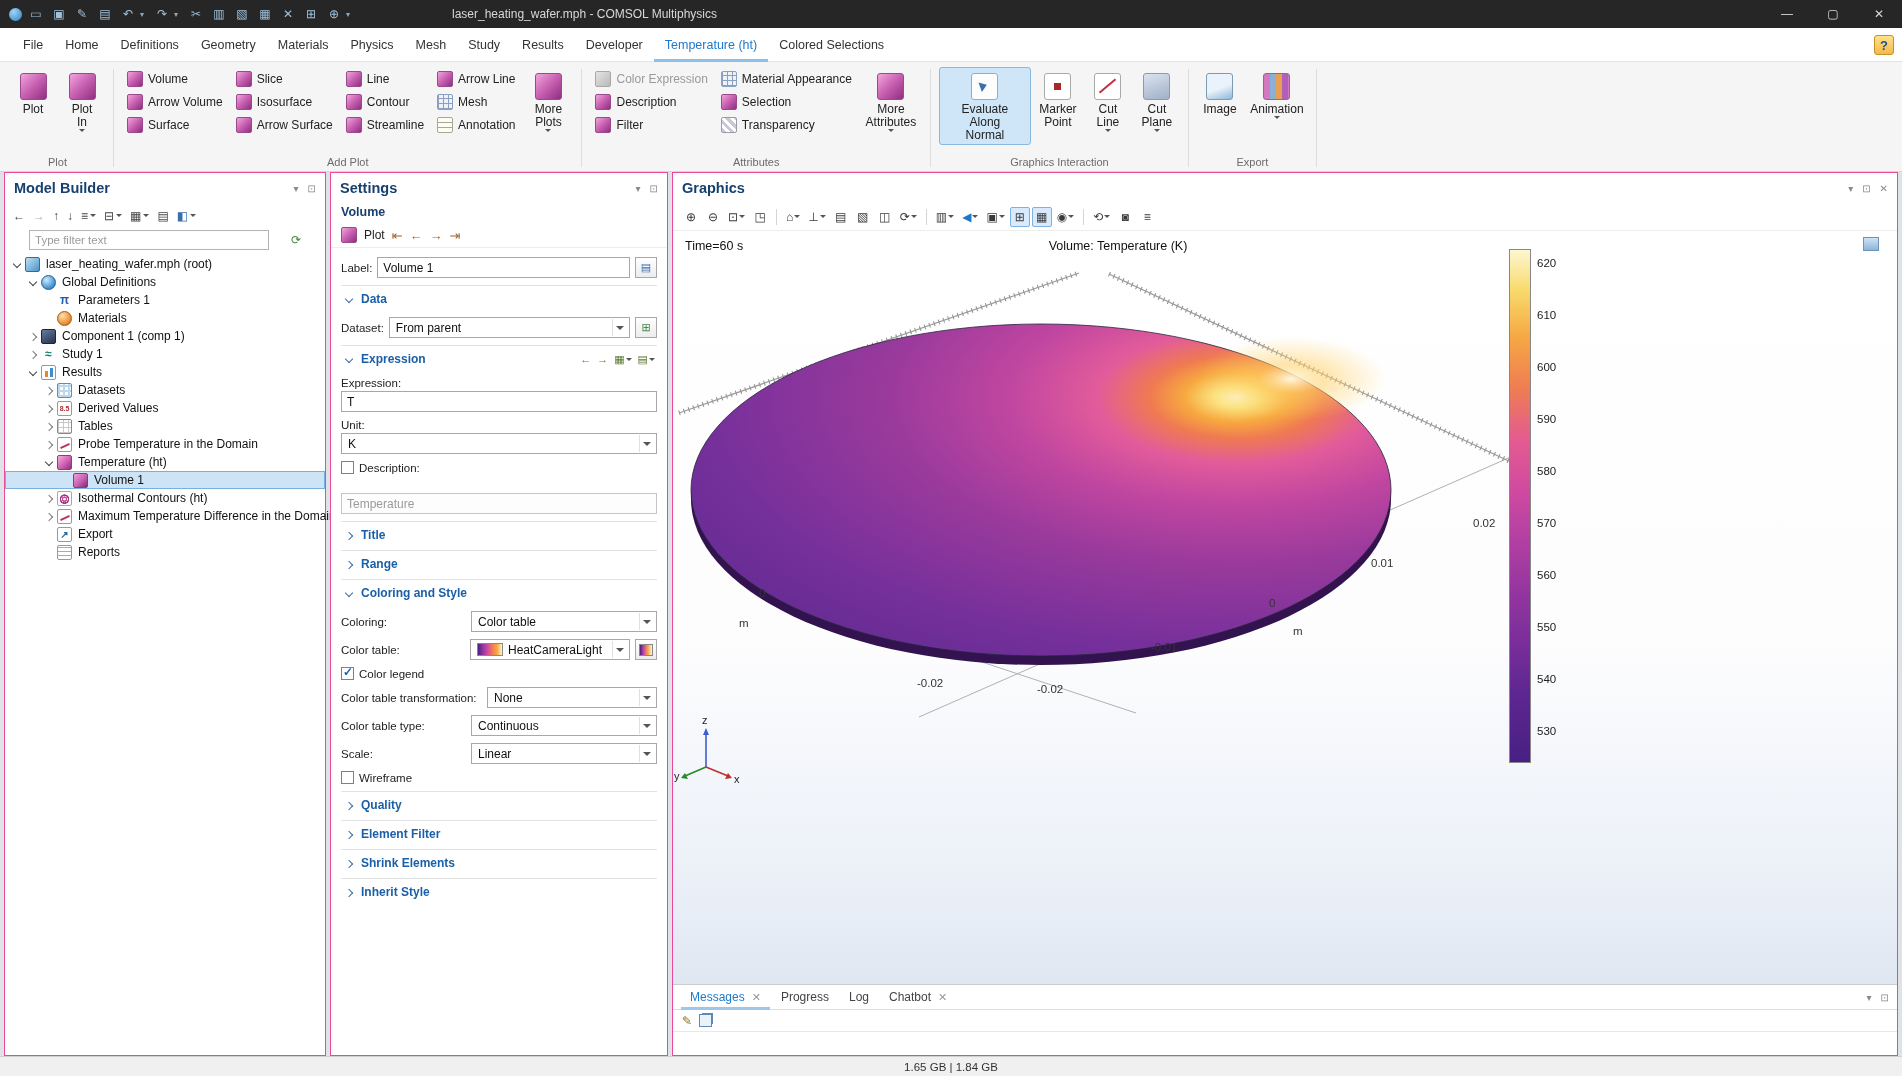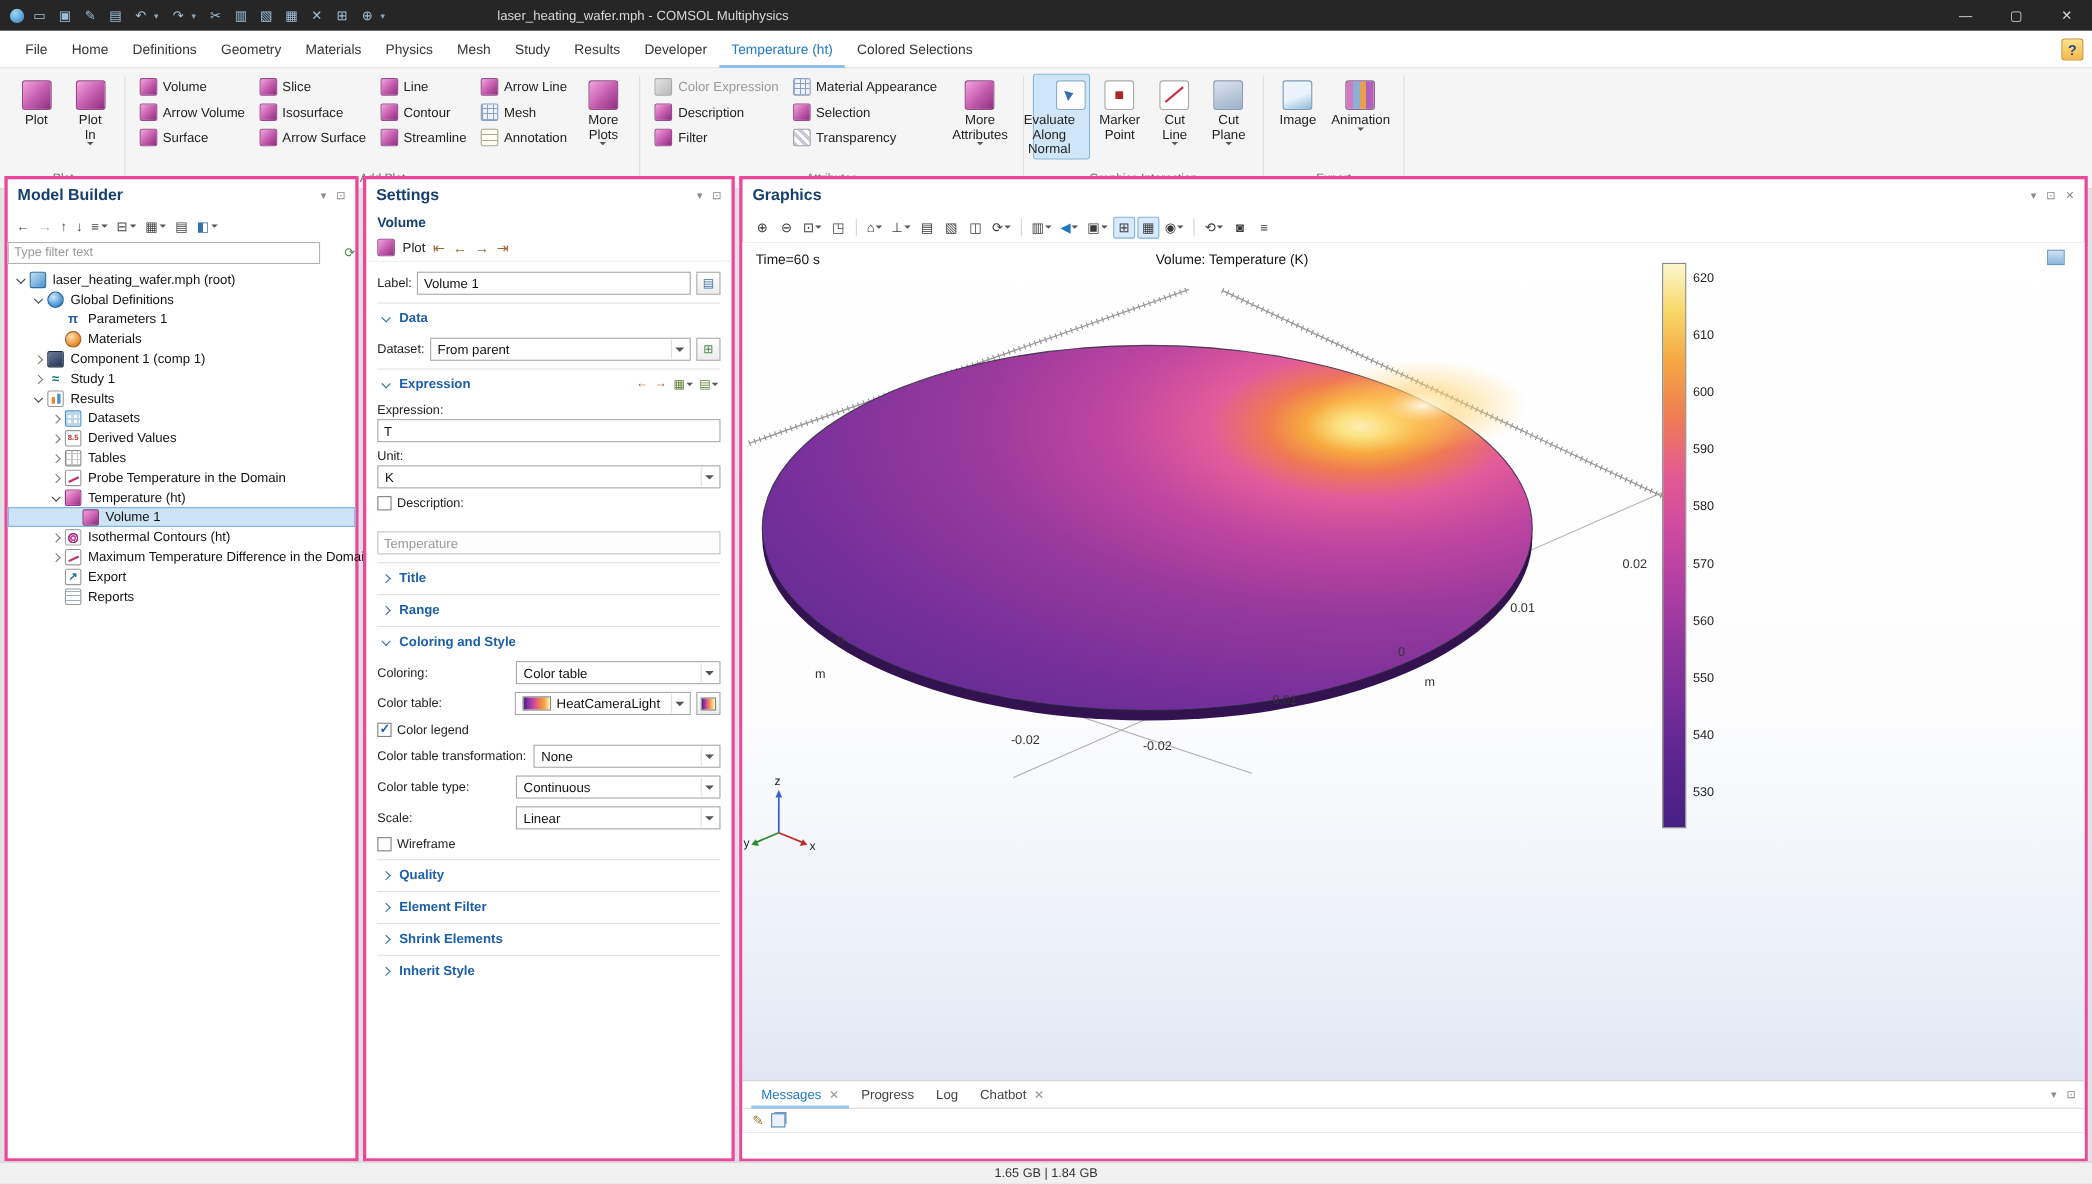--- a/index.html
+++ b/index.html
@@ -47,33 +47,33 @@
 .ric-lg.v-marker::after{content:"";position:absolute;left:9px;top:9px;width:7px;height:7px;background:#a82828;}
 .ric-lg.v-cutline{background:#fff;border-color:#aaa;}
 .ric-lg.v-cutline::after{content:"";position:absolute;left:2px;top:11px;width:21px;height:2px;background:#c03040;transform:rotate(-40deg);}
 .ric-lg.v-cutplane{background:linear-gradient(160deg,#dbe3ef,#9fb0c8);border-color:#8a9ab0;}
 .ric-lg.v-image{background:linear-gradient(160deg,#eaf3fb 55%,#8db8da);border-color:#7a9ab5;}
 .ric-lg.v-anim{background:repeating-linear-gradient(90deg,#d478c0 0 6px,#8ab0d8 6px 12px,#e8a050 12px 18px,#b060b8 18px 24px);border-color:#8a6a9a;}
 .crt{width:0;height:0;border-left:4px solid transparent;border-right:4px solid transparent;border-top:4px solid #555;display:inline-block;}
 .crt.sm{border-left-width:3px;border-right-width:3px;border-top-width:3px;}
 
 
-.panel{position:absolute;top:160px;bottom:20px;background:#fff;border:3px solid #ec4899;}
+.panel{position:absolute;top:172px;bottom:20px;background:#fff;border:1px solid #ec4899;}
 #mb{left:4px;width:322px;}
 #st{left:330px;width:338px;}
 #gx{left:672px;right:4px;}
 .phead{height:30px;display:flex;align-items:center;padding:0 9px;}
 .ptitle{font-size:14.5px;font-weight:bold;color:#17406e;}
 .pctrl{margin-left:auto;display:flex;gap:9px;color:#8a8a8a;font-size:10px;align-items:center;}
 
 
 .mbtoolbar{height:25px;display:flex;align-items:center;padding:0 8px;gap:8px;color:#444;}
 .tbi{font-size:12px;color:#444;display:flex;align-items:center;gap:2px;}
 .tbi.dis{color:#b0b0b0;}
-.filter-row{display:flex;align-items:center;padding:2px 0 3px;gap:22px;}
+.filter-row{display:flex;align-items:center;padding:2px 24px 3px;gap:22px;}
 .filter-row input{flex:1;height:20px;border:1px solid #b4b4b4;padding:0 5px;font-size:11.5px;font-family:"Liberation Sans",sans-serif;}
 .filter-row input::placeholder{color:#9a9a9a;}
 .tree{padding-top:2px;}
 .trow{display:flex;align-items:center;height:18px;position:relative;white-space:nowrap;}
 .trow.sel{background:#cde4f7;outline:1px solid #7ab0e0;outline-offset:-1px;}
 .chev{width:13px;height:13px;position:relative;flex:none;}
 .chev.exp::before{content:"";position:absolute;left:3px;top:3px;width:5px;height:5px;border-right:1.4px solid #444;border-bottom:1.4px solid #444;transform:rotate(45deg);}
 .chev.col::before{content:"";position:absolute;left:3px;top:4px;width:5px;height:5px;border-right:1.4px solid #7a7a7a;border-bottom:1.4px solid #7a7a7a;transform:rotate(-45deg);}
 .tlabel{padding:0 3px;font-size:12px;color:#111;}
 .ic{width:15px;height:15px;margin:0 3px 0 1px;flex:none;border-radius:2px;position:relative;display:inline-flex;align-items:center;justify-content:center;}
@@ -322,21 +322,21 @@
         <span class="lbl" style="width:58px;">More Attributes</span>
         <span class="crt sm"></span>
       </div>
     </div>
     <div class="rglabel">Attributes</div>
   </div>
   <div class="rsep"></div>
 
   <div class="rgroup">
     <div class="rgc">
-      <div class="rbtn-lg selected" style="width:52px;align-items:flex-end;">
+      <div class="rbtn-lg selected" style="width:92px;">
         <span class="ric-lg v-eval"></span>
         <span class="lbl" style="width:66px;">Evaluate Along Normal</span>
       </div>
       <div class="rbtn-lg" style="width:48px;">
         <span class="ric-lg v-marker"></span>
         <span class="lbl" style="width:42px;">Marker Point</span>
       </div>
       <div class="rbtn-lg" style="width:42px;">
         <span class="ric-lg v-cutline"></span>
         <span class="lbl" style="width:30px;">Cut Line</span>

